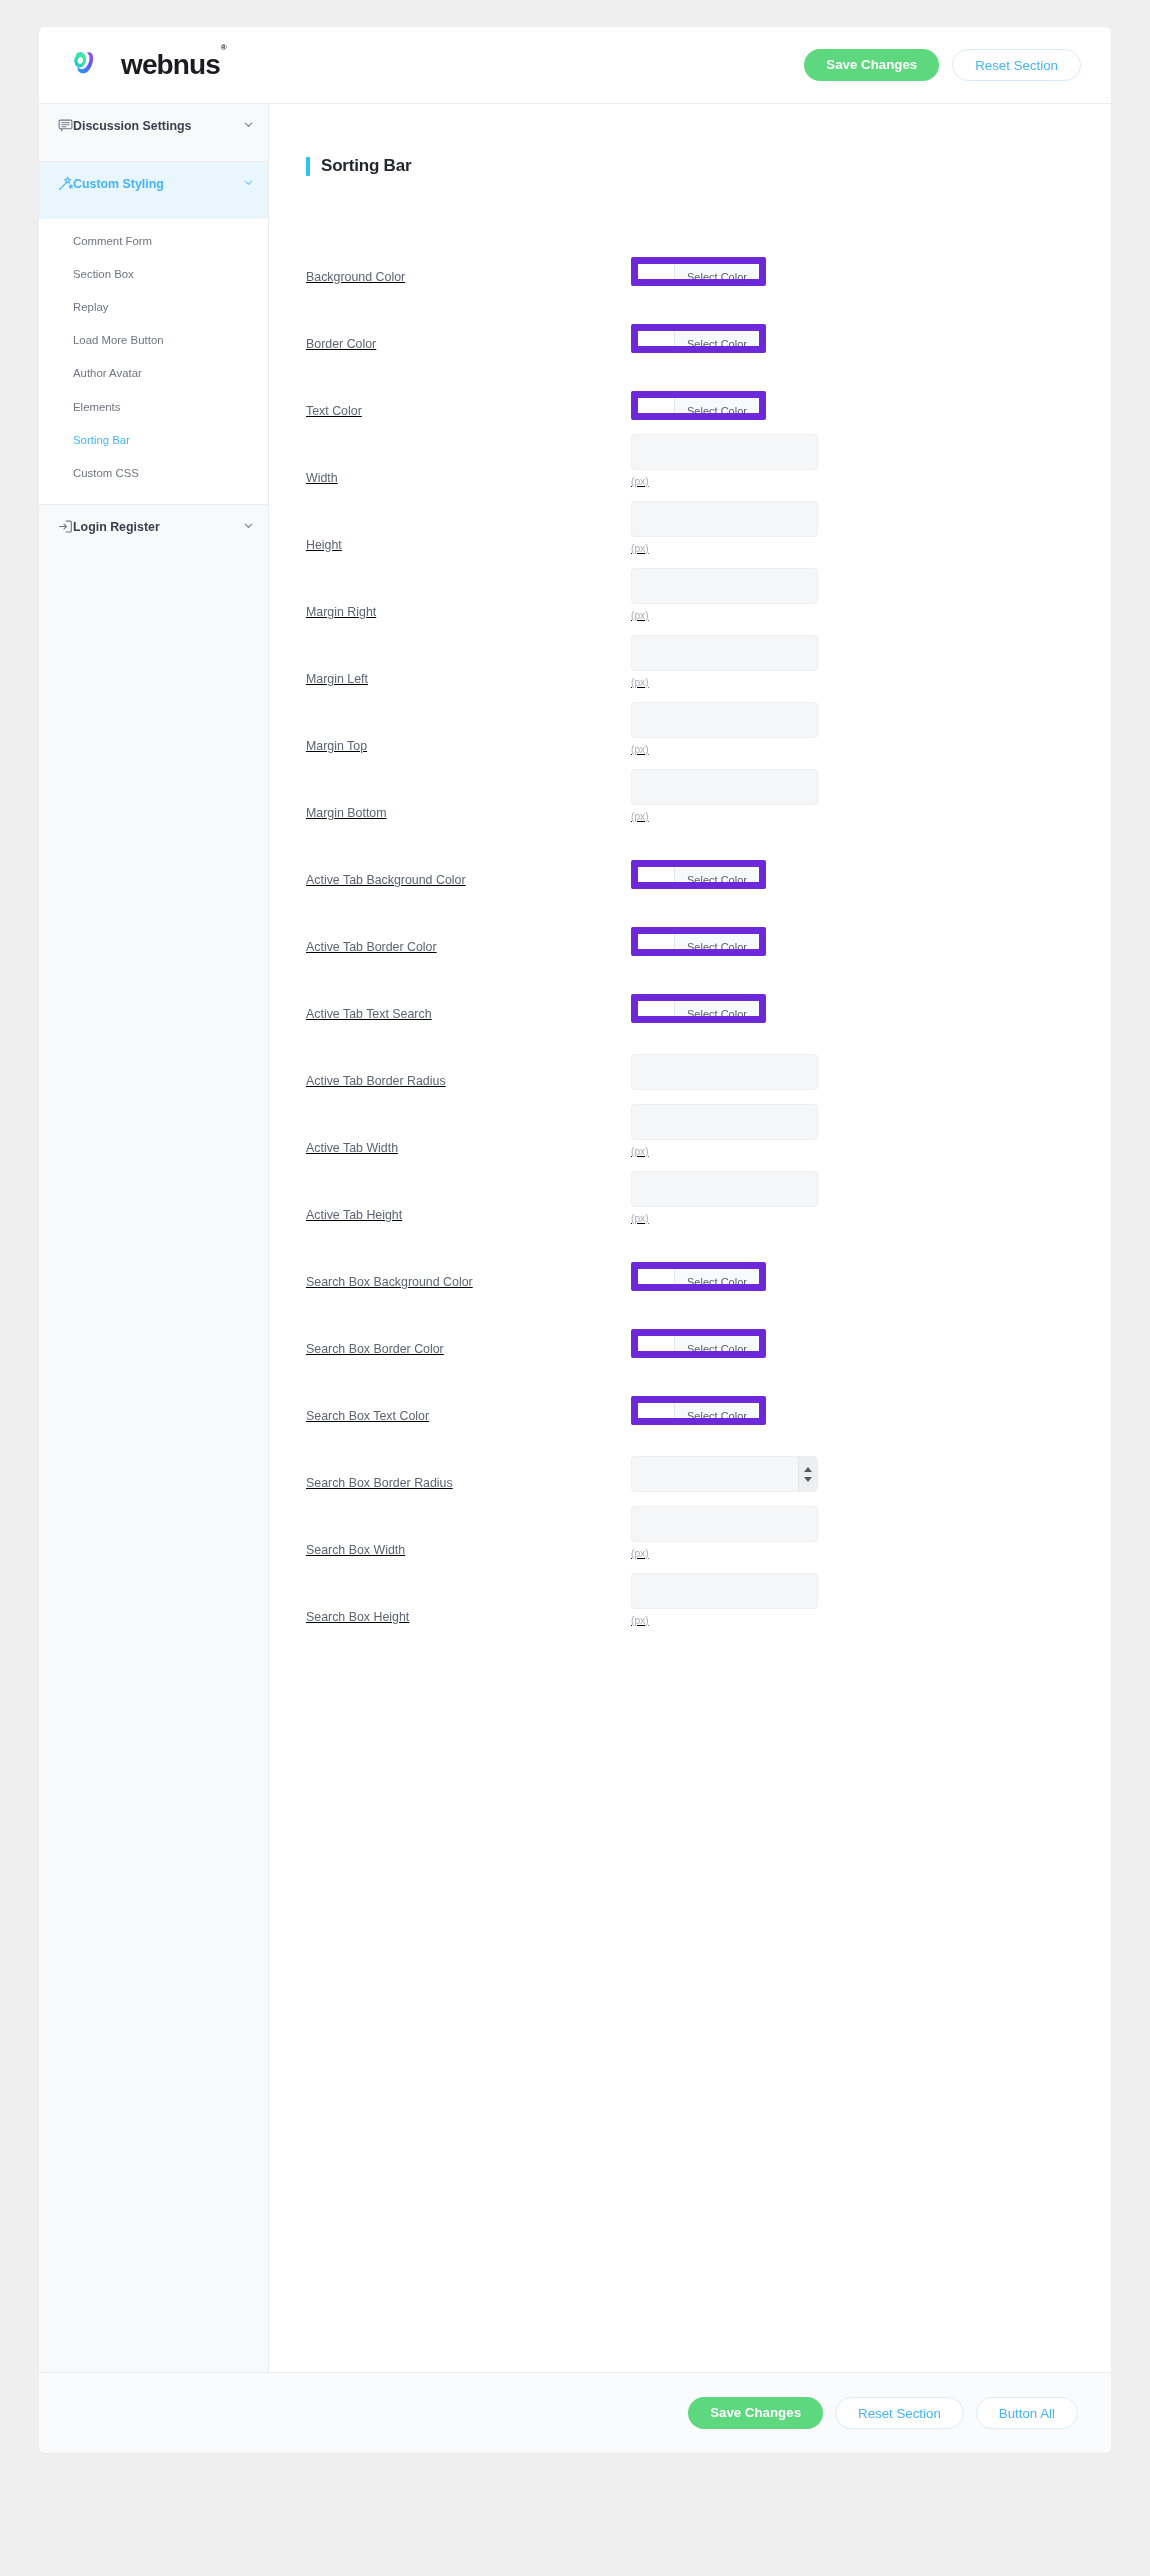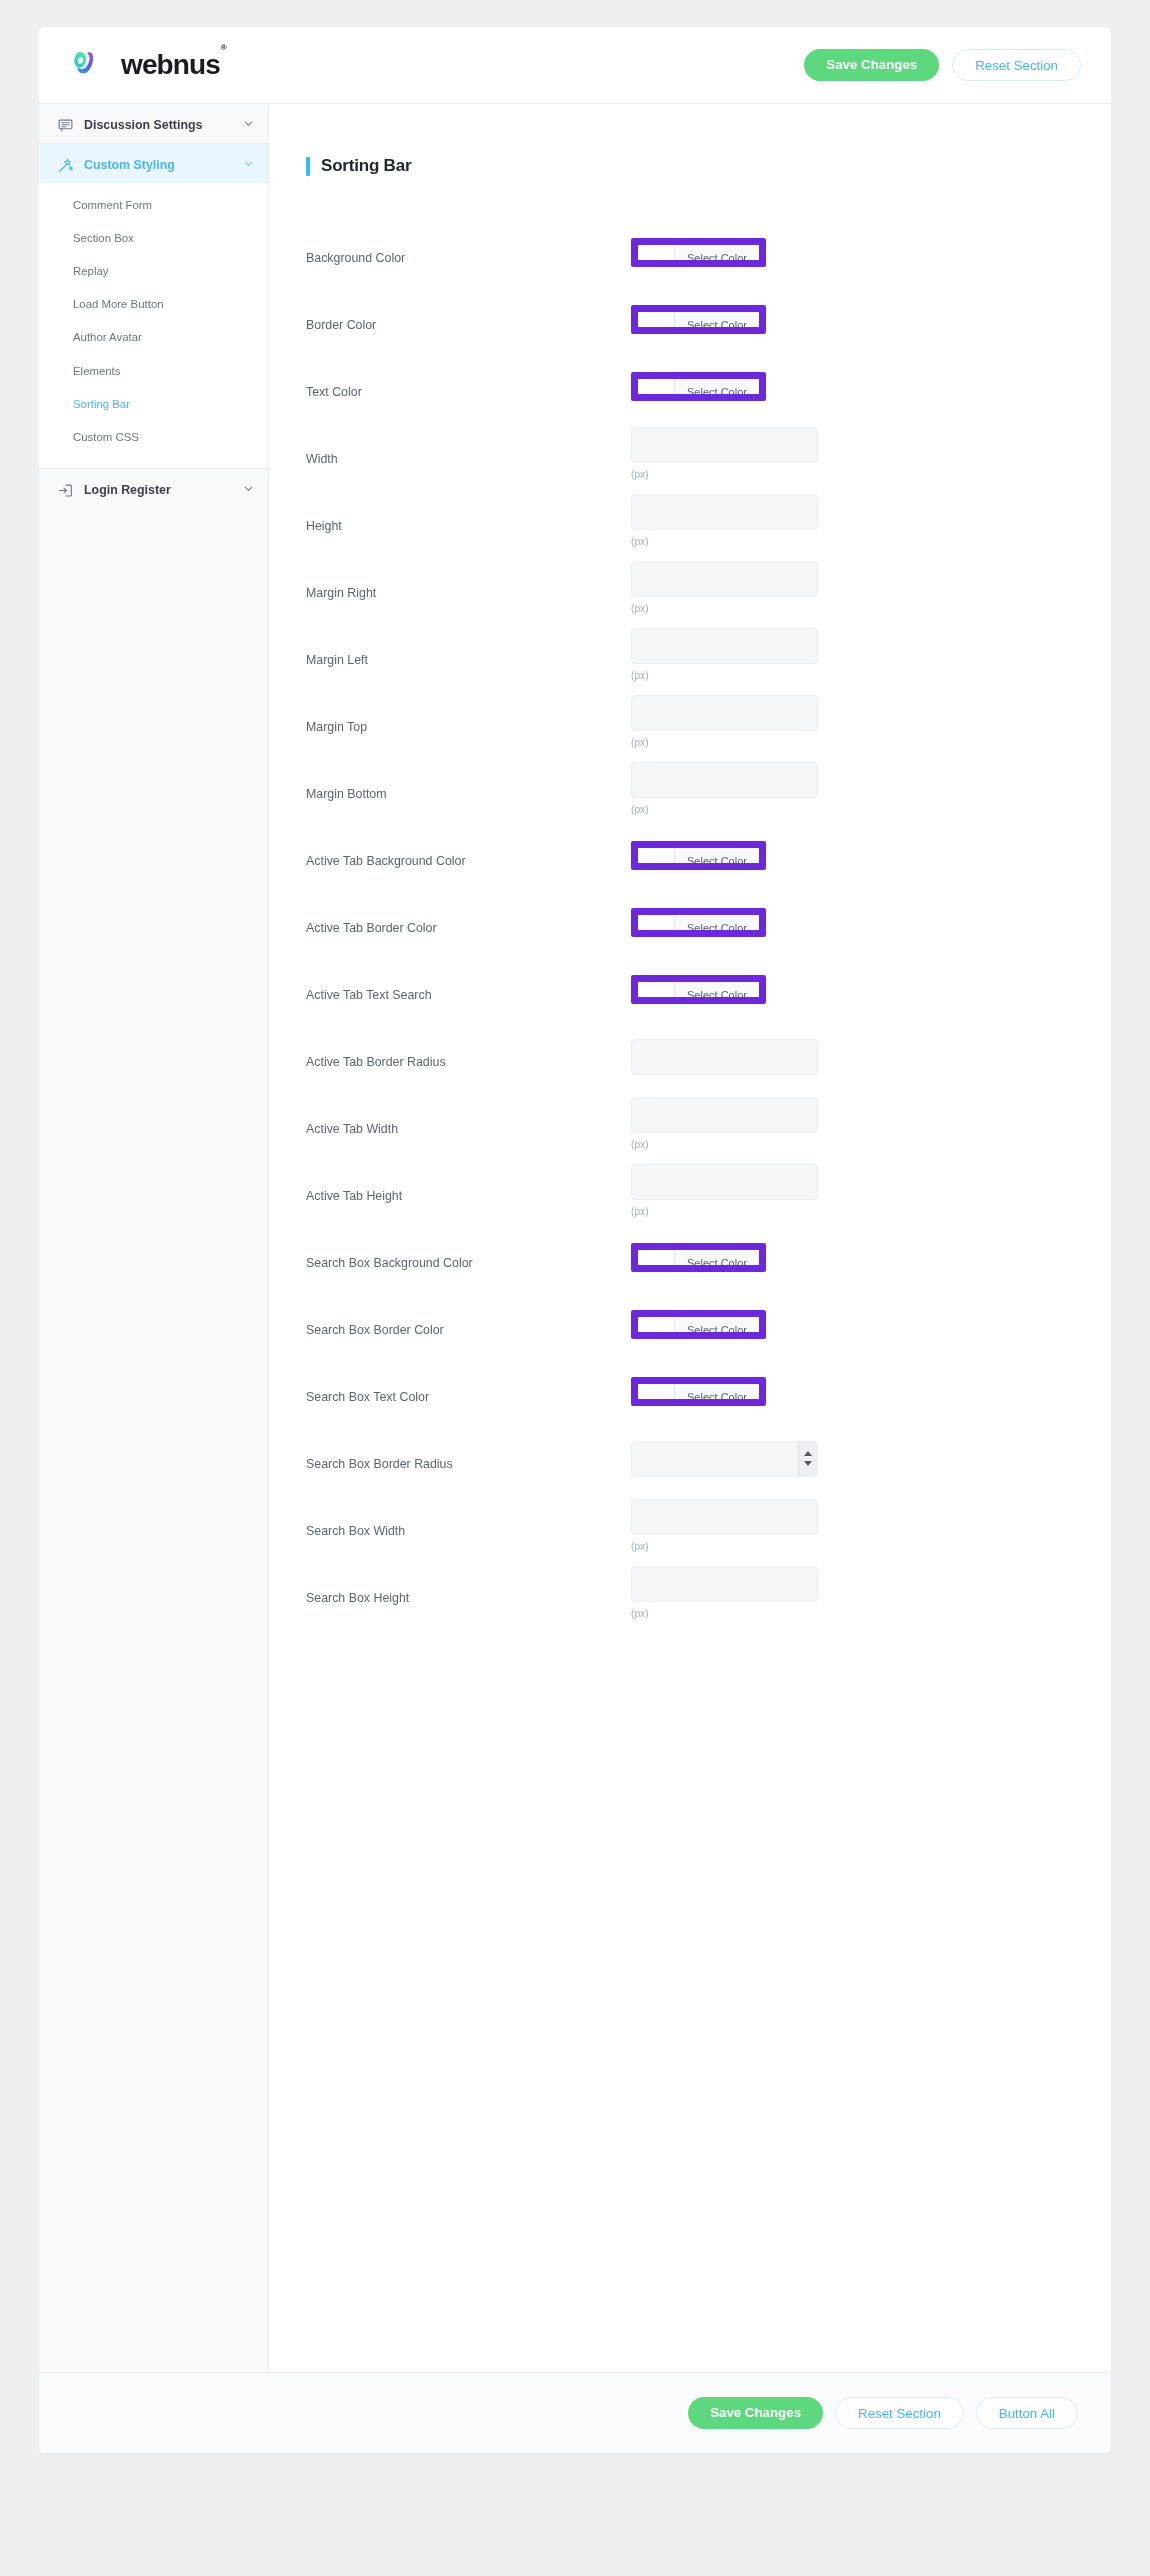--- a/index.html
+++ b/index.html
@@ -88,23 +88,22 @@
     background: #f8f9fb;
     border-right: 1px solid #e9eaee;
     padding-bottom: 39px;
   }
 
   .nav-group { border-bottom: 1px solid #ececef; }
   .nav-group:last-child { border-bottom: none; }
 
   .nav-top {
     display: flex;
-    align-items: flex-start;
-    gap: 11px;
-    padding: 14px 14px 10px 19px;
+    align-items: flex-end;
+    padding: 14px 14px 28px 19px;
     cursor: pointer;
     font-size: 12.4px;
     font-weight: 700;
     color: #3a3f4c;
   }
   .nav-top.active {
     background: #e9f6fe;
     color: #45b5f5;
   }
   .nav-top .nav-label { flex: 1; }
@@ -146,23 +145,24 @@
   .title-text {
     font-size: 17px;
     font-weight: 700;
     color: #22262f;
     letter-spacing: -0.2px;
   }
 
   
   .field-row {
     display: flex;
-    align-items: center;
+    align-items: flex-end;
     min-height: 67px;
     padding-right: 8px;
+    text-decoration: underline;
   }
   .field-label {
     flex: 0 0 325px;
     font-size: 12.4px;
     color: #5b6472;
     padding-top: 13px;
     line-height: 1.4;
   }
   .field-control {
     flex: 1 1 auto;

